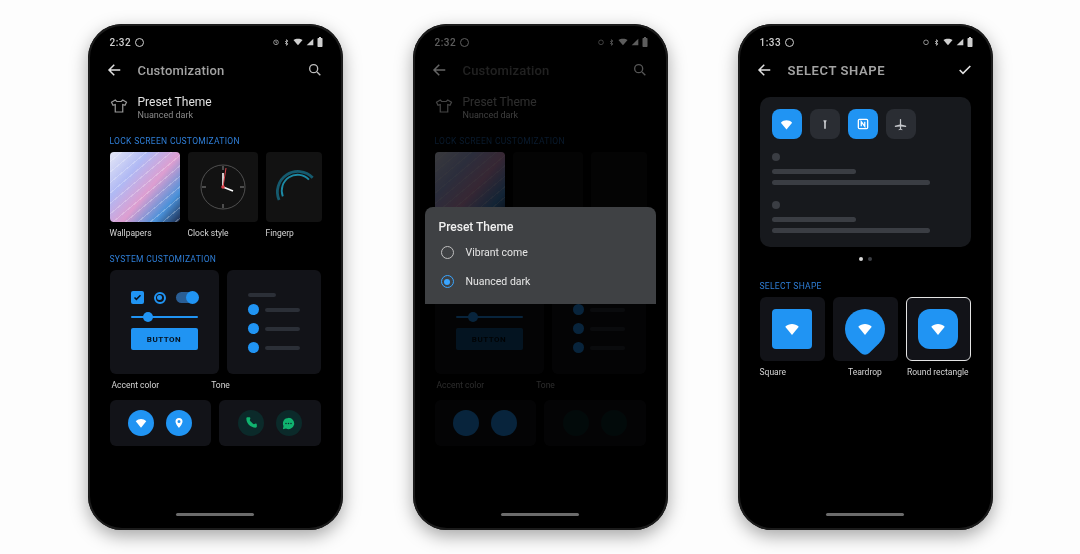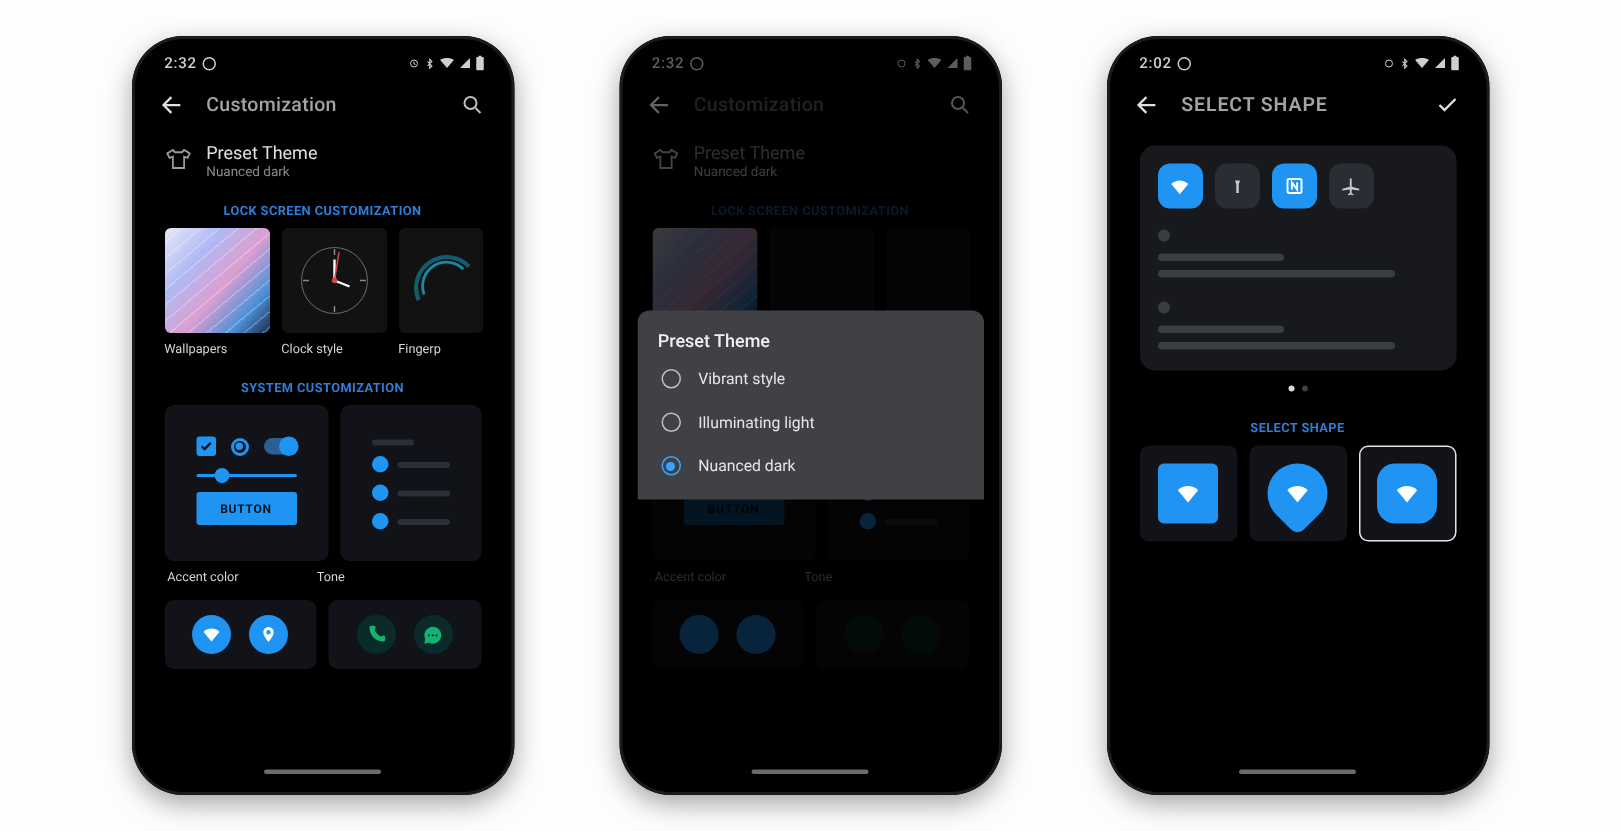--- a/index.html
+++ b/index.html
@@ -34,21 +34,21 @@
   .header .back { width:18px; height:18px; display:flex; align-items:center; justify-content:center; }
   .header .title { font-size:13px; font-weight:500; color:#a3a3a3; letter-spacing:.2px; }
   .header .flex { flex:1; }
   .header .mag { width:16px; height:16px; opacity:.85; }
   .header .check { width:16px; height:16px; }
   
   .preset-row { display:flex; gap:10px; padding:6px 10px 0 10px; align-items:flex-start; }
   .tshirt { width:18px; height:18px; margin-top:2px; }
   .preset-text .t1 { font-size:12px; color:#e0e0e0; }
   .preset-text .t2 { font-size:9px;  color:#8a8a8a; margin-top:1px;}
-  .sec-label { font-size:8.5px; font-weight:700; letter-spacing:.3px; color:#2f7fd8; padding:16px 10px 6px 10px;text-align:center; }
+  .sec-label { font-size:8.5px; font-weight:400; letter-spacing:.3px; color:#2f7fd8; padding:16px 10px 6px 10px; }
   
   .ls-tiles { display:flex; gap:8px; padding:0 10px; }
   .ls-tile { width:82px; }
   .ls-thumb { width:70px; height:70px; border-radius:4px; background:#121212; overflow:hidden; display:flex; align-items:center; justify-content:center; }
   .ls-cap { font-size:8.5px; color:#d5d5d5; margin-top:6px; }
   
   .wp-art { width:100%; height:100%; background: linear-gradient(130deg,#e6e8f6 0%,#b0b9f4 30%,#dd9ed0 55%,#4a91d9 80%,#1a294a 100%); position:relative; }
   .wp-art::before{ content:""; position:absolute; inset:0; background:repeating-linear-gradient(140deg, rgba(255,255,255,0), rgba(255,255,255,0) 7px, rgba(255,255,255,.25) 7px, rgba(255,255,255,.25) 8px);}
   
   
@@ -397,39 +397,35 @@
           <span class="circ c-phone"></span>
           <span class="circ c-msg"></span>
         </div>
       </div>
 
     <div class="scrim"></div>
     <div class="bottomsheet">
       <h3>Preset Theme</h3>
       <div class="opt">
           <span class="ring"></span>
-          <span>Vibrant style</span>
-        </div>
-      <div class="opt">
-          <span class="ring"></span>
-          <span>Illuminating light</span>
+          <span>Vibrant come</span>
         </div>
       <div class="opt sel">
           <span class="ring"></span>
           <span>Nuanced dark</span>
         </div>
     </div>
     <div class="home-ind"></div>
   </div>
 </div>
 
 <div class="phone">
   <div class="screen">
     <div class="status-bar">
-      <span class="time">2:02</span>
+      <span class="time">1:33</span>
       <span class="dot-icon"></span>
       <span class="spacer"></span>
       <span class="sysicons">
         <svg width="8" height="8" viewBox="0 0 24 24">
             <circle cx="12" cy="13" r="7" fill="none" stroke="#cfcfcf" stroke-width="2"></circle>
           </svg>
         <svg width="7" height="9" viewBox="0 0 24 24">
             <path d="M7 7l10 10-5 5V2l5 5L7 17" stroke="#cfcfcf" stroke-width="2.5" fill="none"></path>
           </svg>
         <svg width="10" height="8" viewBox="0 0 24 16" fill="#cfcfcf">
@@ -517,16 +513,21 @@
           </div>
         </div>
       <div class="shape-tile sel">
           <div class="shape-wifi rr">
             <svg width="18" height="18" viewBox="0 0 24 24" fill="#fff">
               <path d="M12 20l9-11c-5-5-13-5-18 0z"></path>
             </svg>
           </div>
         </div>
     </div>
+    <div class="shape-cap">
+      <span>Square</span>
+      <span>Teardrop</span>
+      <span>Round rectangle</span>
+    </div>
 
     <div class="home-ind"></div>
   </div>
 </div>
 
 </body></html>

